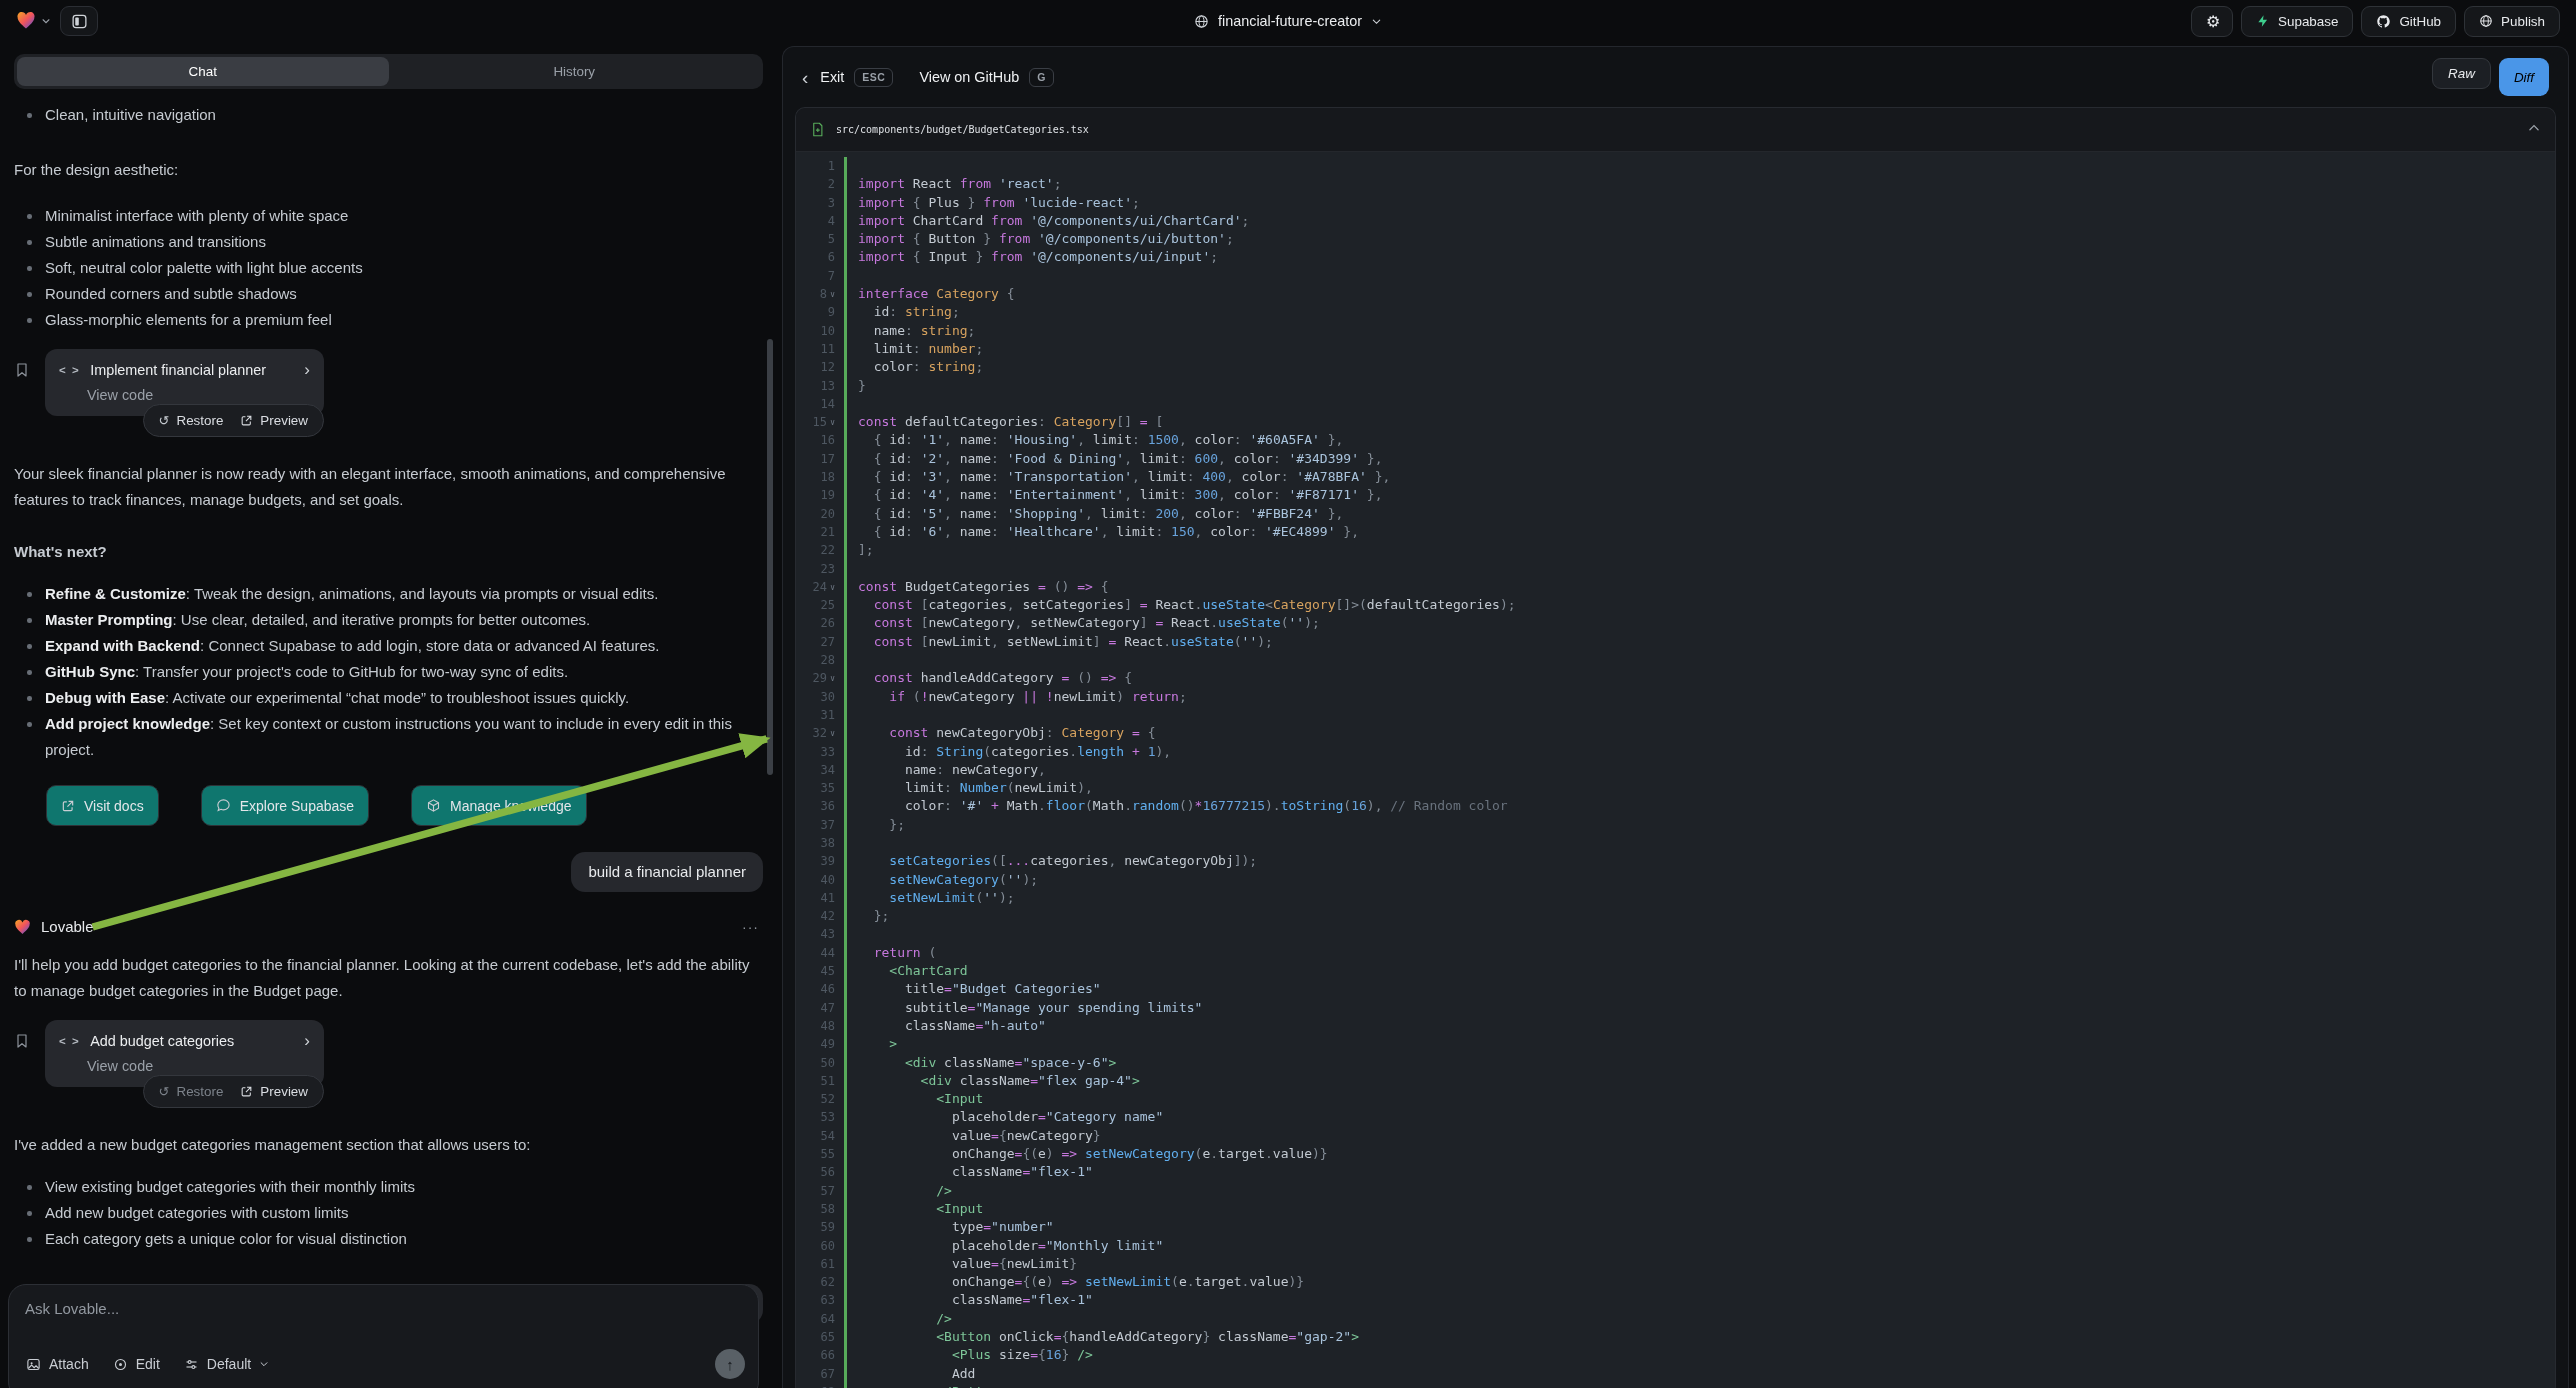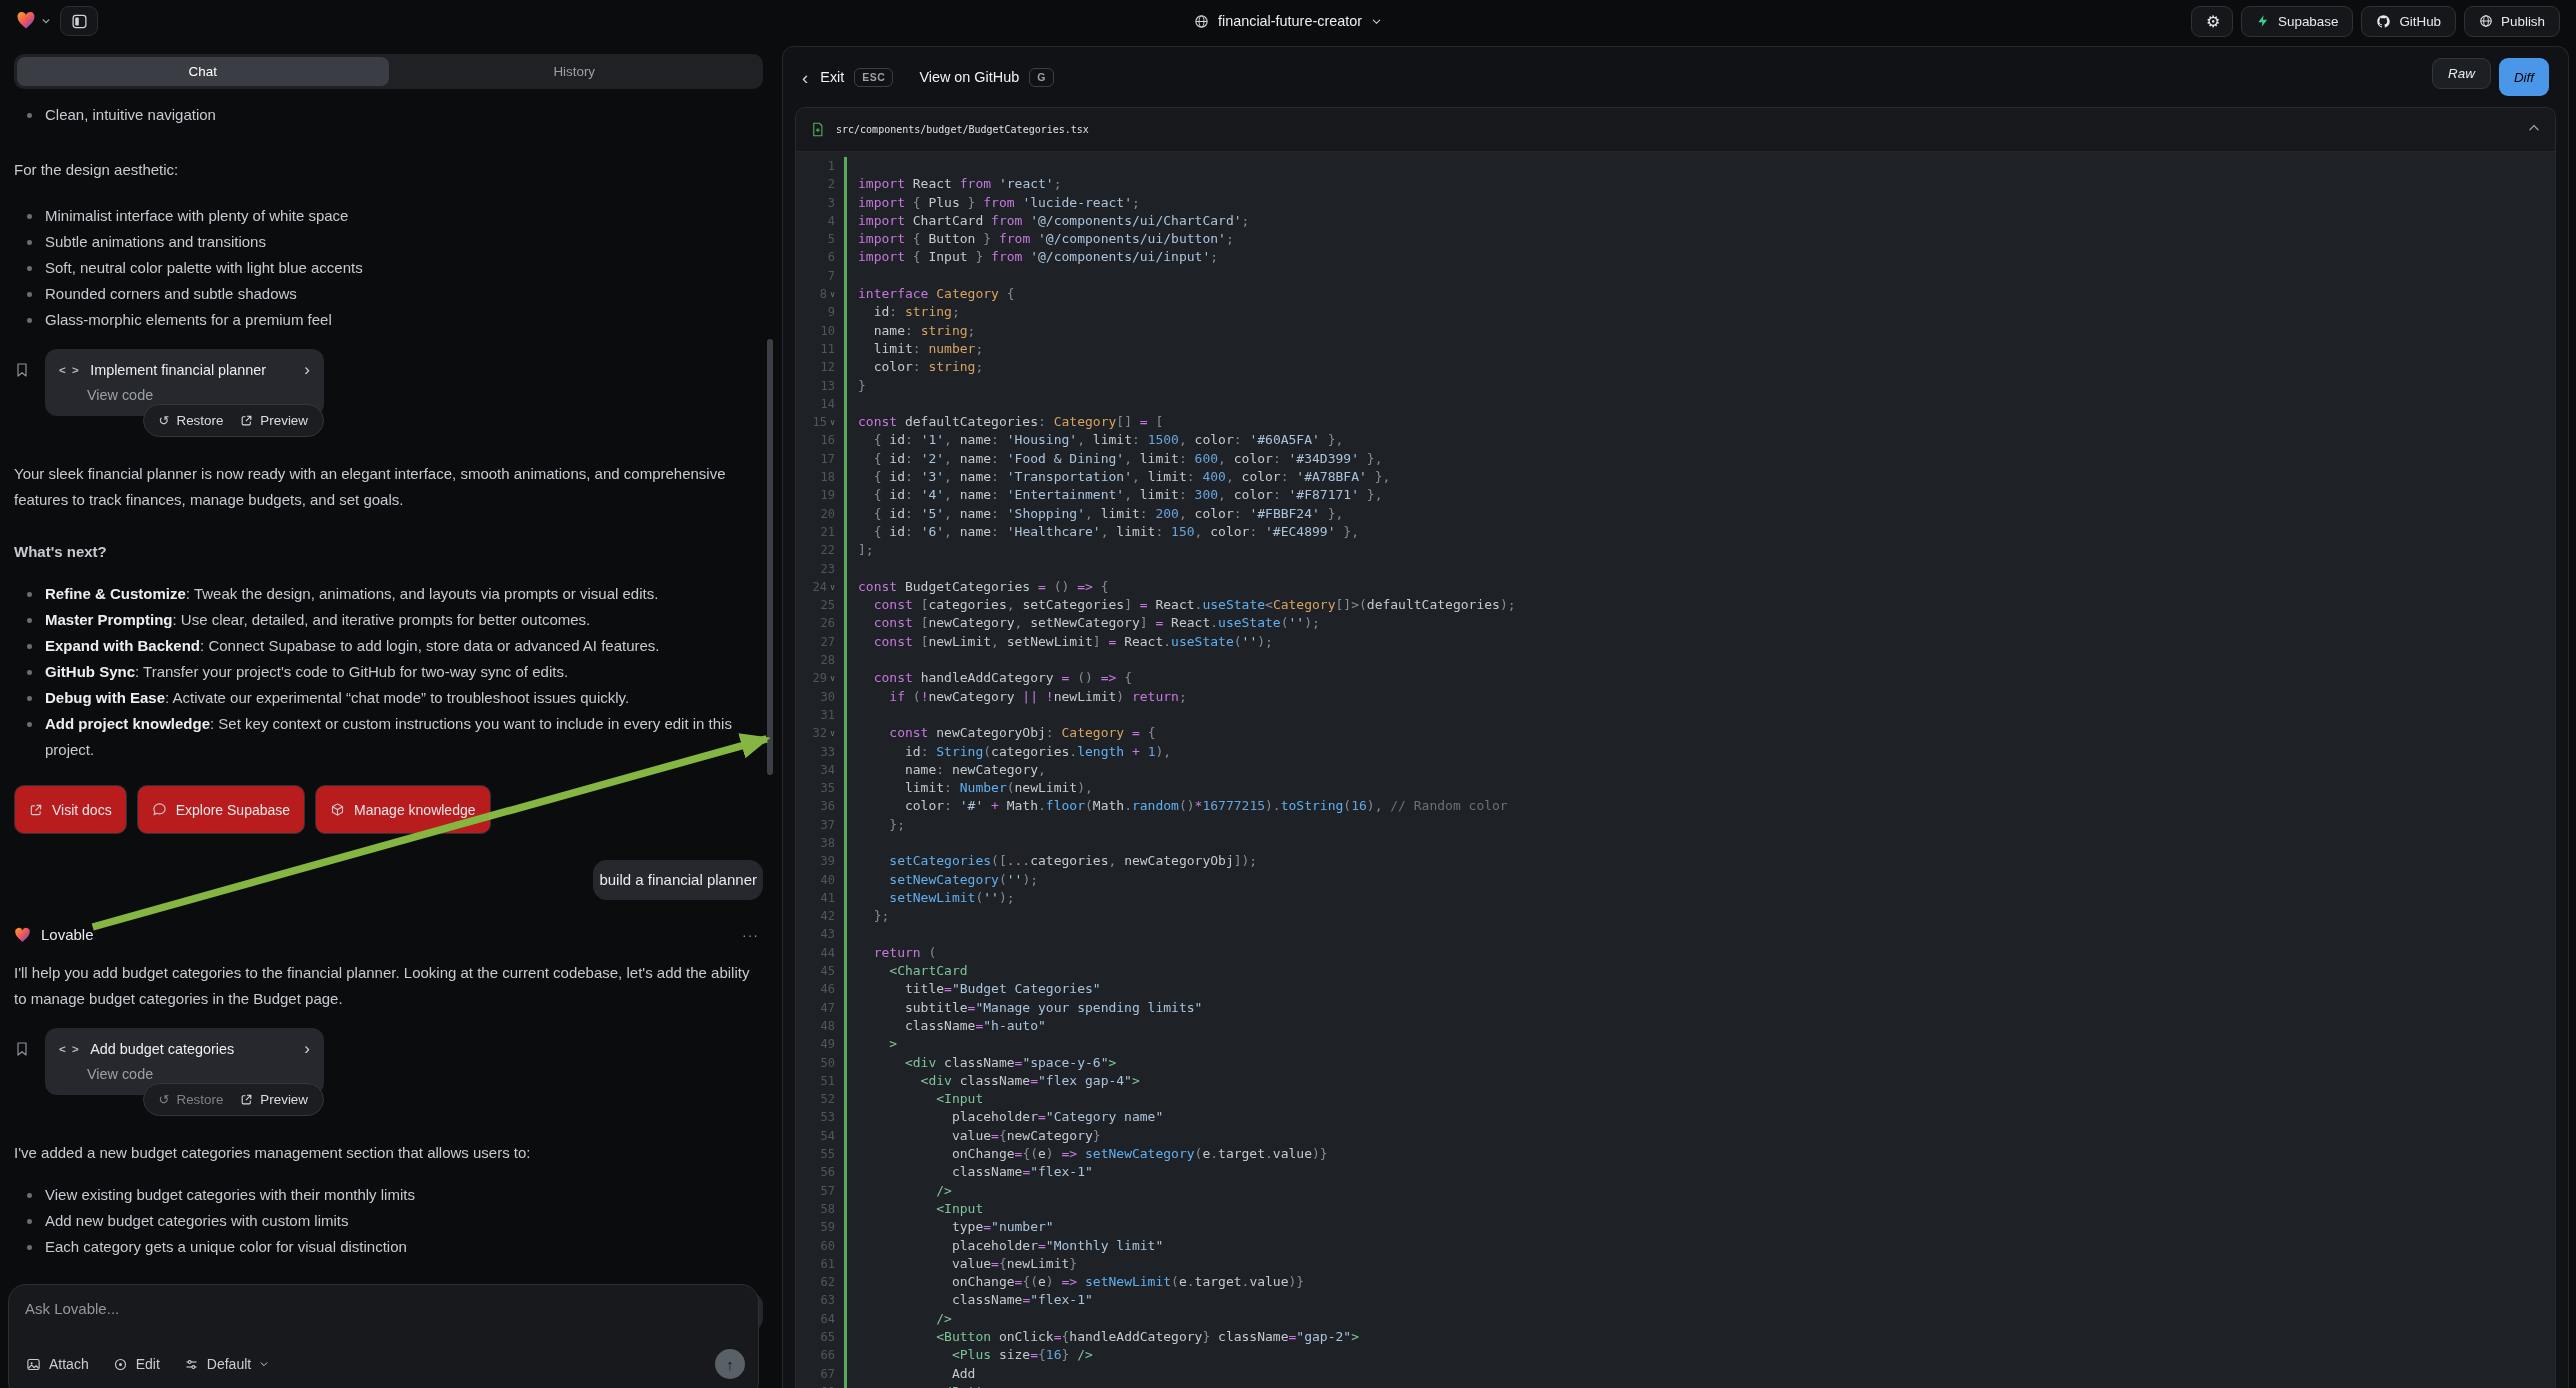--- a/index.html
+++ b/index.html
@@ -50,25 +50,25 @@
   .v-chev { color:#cfd3d8; font-size:17px; }
   .v-link { color:#9aa0a8; height:25px; display:flex; align-items:center; margin-left:28px; font-size:14.4px; }
   .v-actions { display:flex; justify-content:flex-end; margin-top:-12px; position:relative; }
   .pill { display:flex; align-items:center; gap:17px; background:#1b1d21; border:1px solid #34373d;
     border-radius:995px; padding:0 15px; height:33px; font-size:13.4px; color:#dadde2; }
   .pill .act { display:flex; align-items:center; gap:7px; }
   .pill .act .aicon { font-size:13px; color:#c4c9cf; }
   .act.dim, .act.dim .aicon { color:#7c828a; }
 
   .chips { display:flex; gap:10px; }
-  .chip { height:49px; border:1px solid #2e3237; background:#b91c1c; border-radius:10px;
-    display:flex; align-items:center; gap:9px; padding:0 14px; font-size:14px; color:#e3e6ea; }
+  .chip { height:41px; border:1px solid #2e3237; background:#0f766e; border-radius:10px;
+    display:flex; align-items:center; gap:9px; padding:0 14px; font-size:14px; color:#e3e6ea;margin-left:32px; }
   .chip svg { color:#c9cdd3; }
 
-  .bubble { margin-left:auto; background:#26282d; border-radius:14px; padding:7px 6px;
+  .bubble { margin-left:auto; background:#26282d; border-radius:14px; padding:7px 17px;
     font-size:15px; color:#e8eaed; width:fit-content; }
 
   .lov { display:flex; align-items:center; gap:10px; }
   .lov-name { font-size:15px; color:#e8eaed; }
   .lov-dots { margin-left:auto; color:#8d939b; letter-spacing:1px; font-size:14px; margin-right:4px; }
 
   .chat-sb { position:absolute; right:4px; top:297px; width:6px; height:436px; border-radius:3px;
     background:#3b3f45; }
 
   

